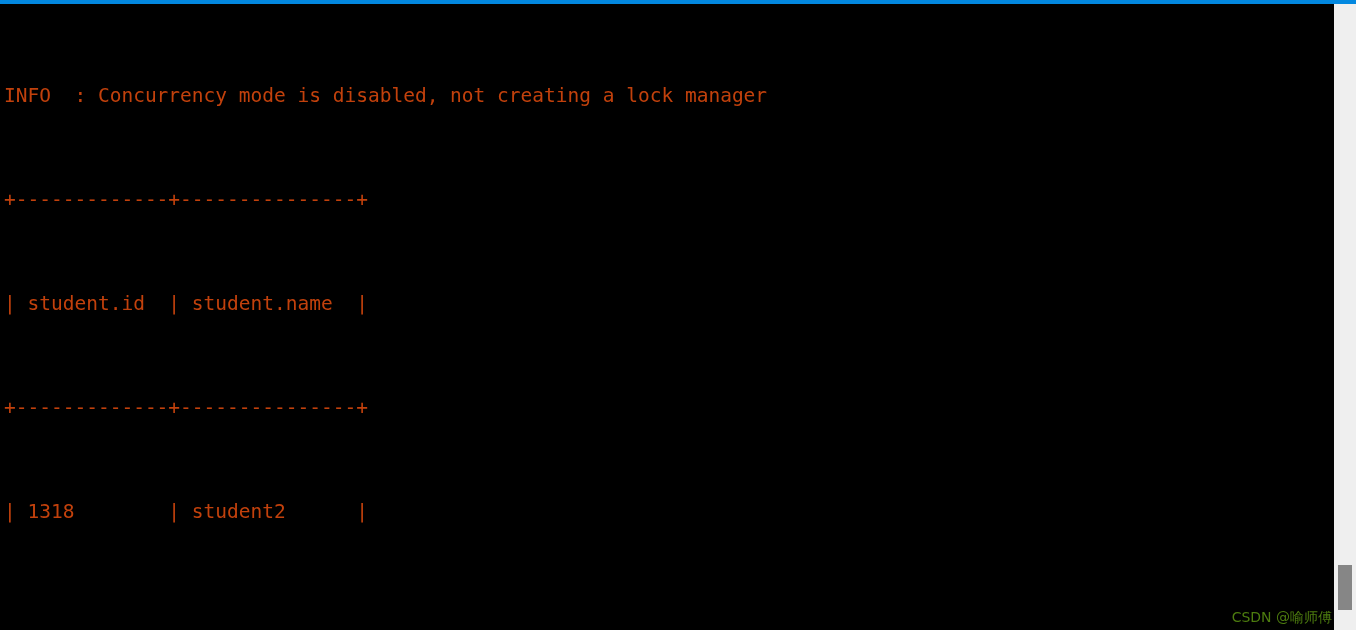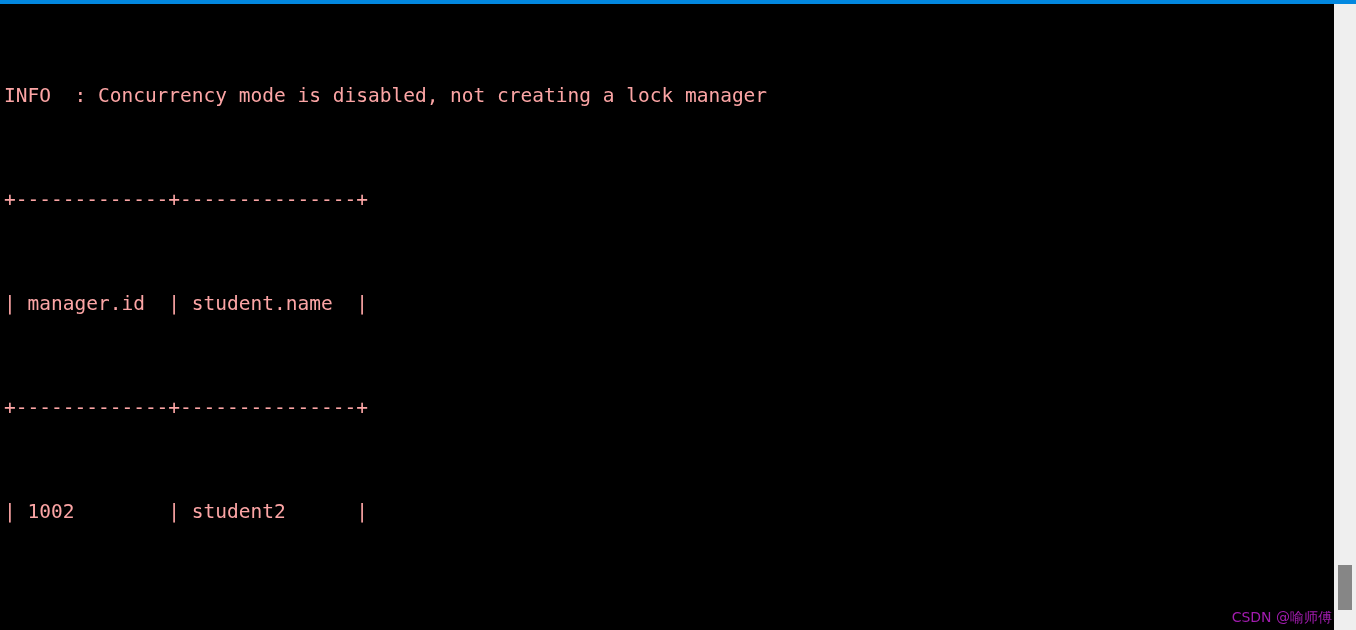--- a/index.html
+++ b/index.html
@@ -57,21 +57,21 @@
     color: #e8e8e8;
     white-space: pre;
     letter-spacing: 0px;
     -webkit-font-smoothing: antialiased;
   }
 
   .term-line {
     display: block;
     height: 26px;
     white-space: pre;
-    color: #fca5a5;
+    color: #c2410c;
   }
 
   
   #scrollbar-track {
     position: absolute;
     top: 4px;
     right: 0;
     width: 22px;
     height: 626px;
     background: #efefef;
@@ -86,45 +86,45 @@
     background: #868686;
   }
 
   
   #watermark {
     position: absolute;
     right: 24px;
     bottom: 3px;
     font-family: "DejaVu Sans", "Liberation Sans", sans-serif;
     font-size: 14px;
-    color: #a21caf;
+    color: #4d7c0f;
     white-space: pre;
     z-index: 6;
     pointer-events: none;
   }
 </style>
 </head>
 <body>
 
 <div id="app">
 
   <div id="top-accent"></div>
 
   <div id="terminal">
     <div id="terminal-output">
 
       <span class="term-line">INFO  : Concurrency mode is disabled, not creating a lock manager</span>
 
       <span class="term-line">+-------------+---------------+</span>
 
-      <span class="term-line">| manager.id  | student.name  |</span>
+      <span class="term-line">| student.id  | student.name  |</span>
 
       <span class="term-line">+-------------+---------------+</span>
 
-      <span class="term-line">| 1002        | student2      |</span>
+      <span class="term-line">| 1318        | student2      |</span>
       
       
       
       
       
       
       
       
       
       

